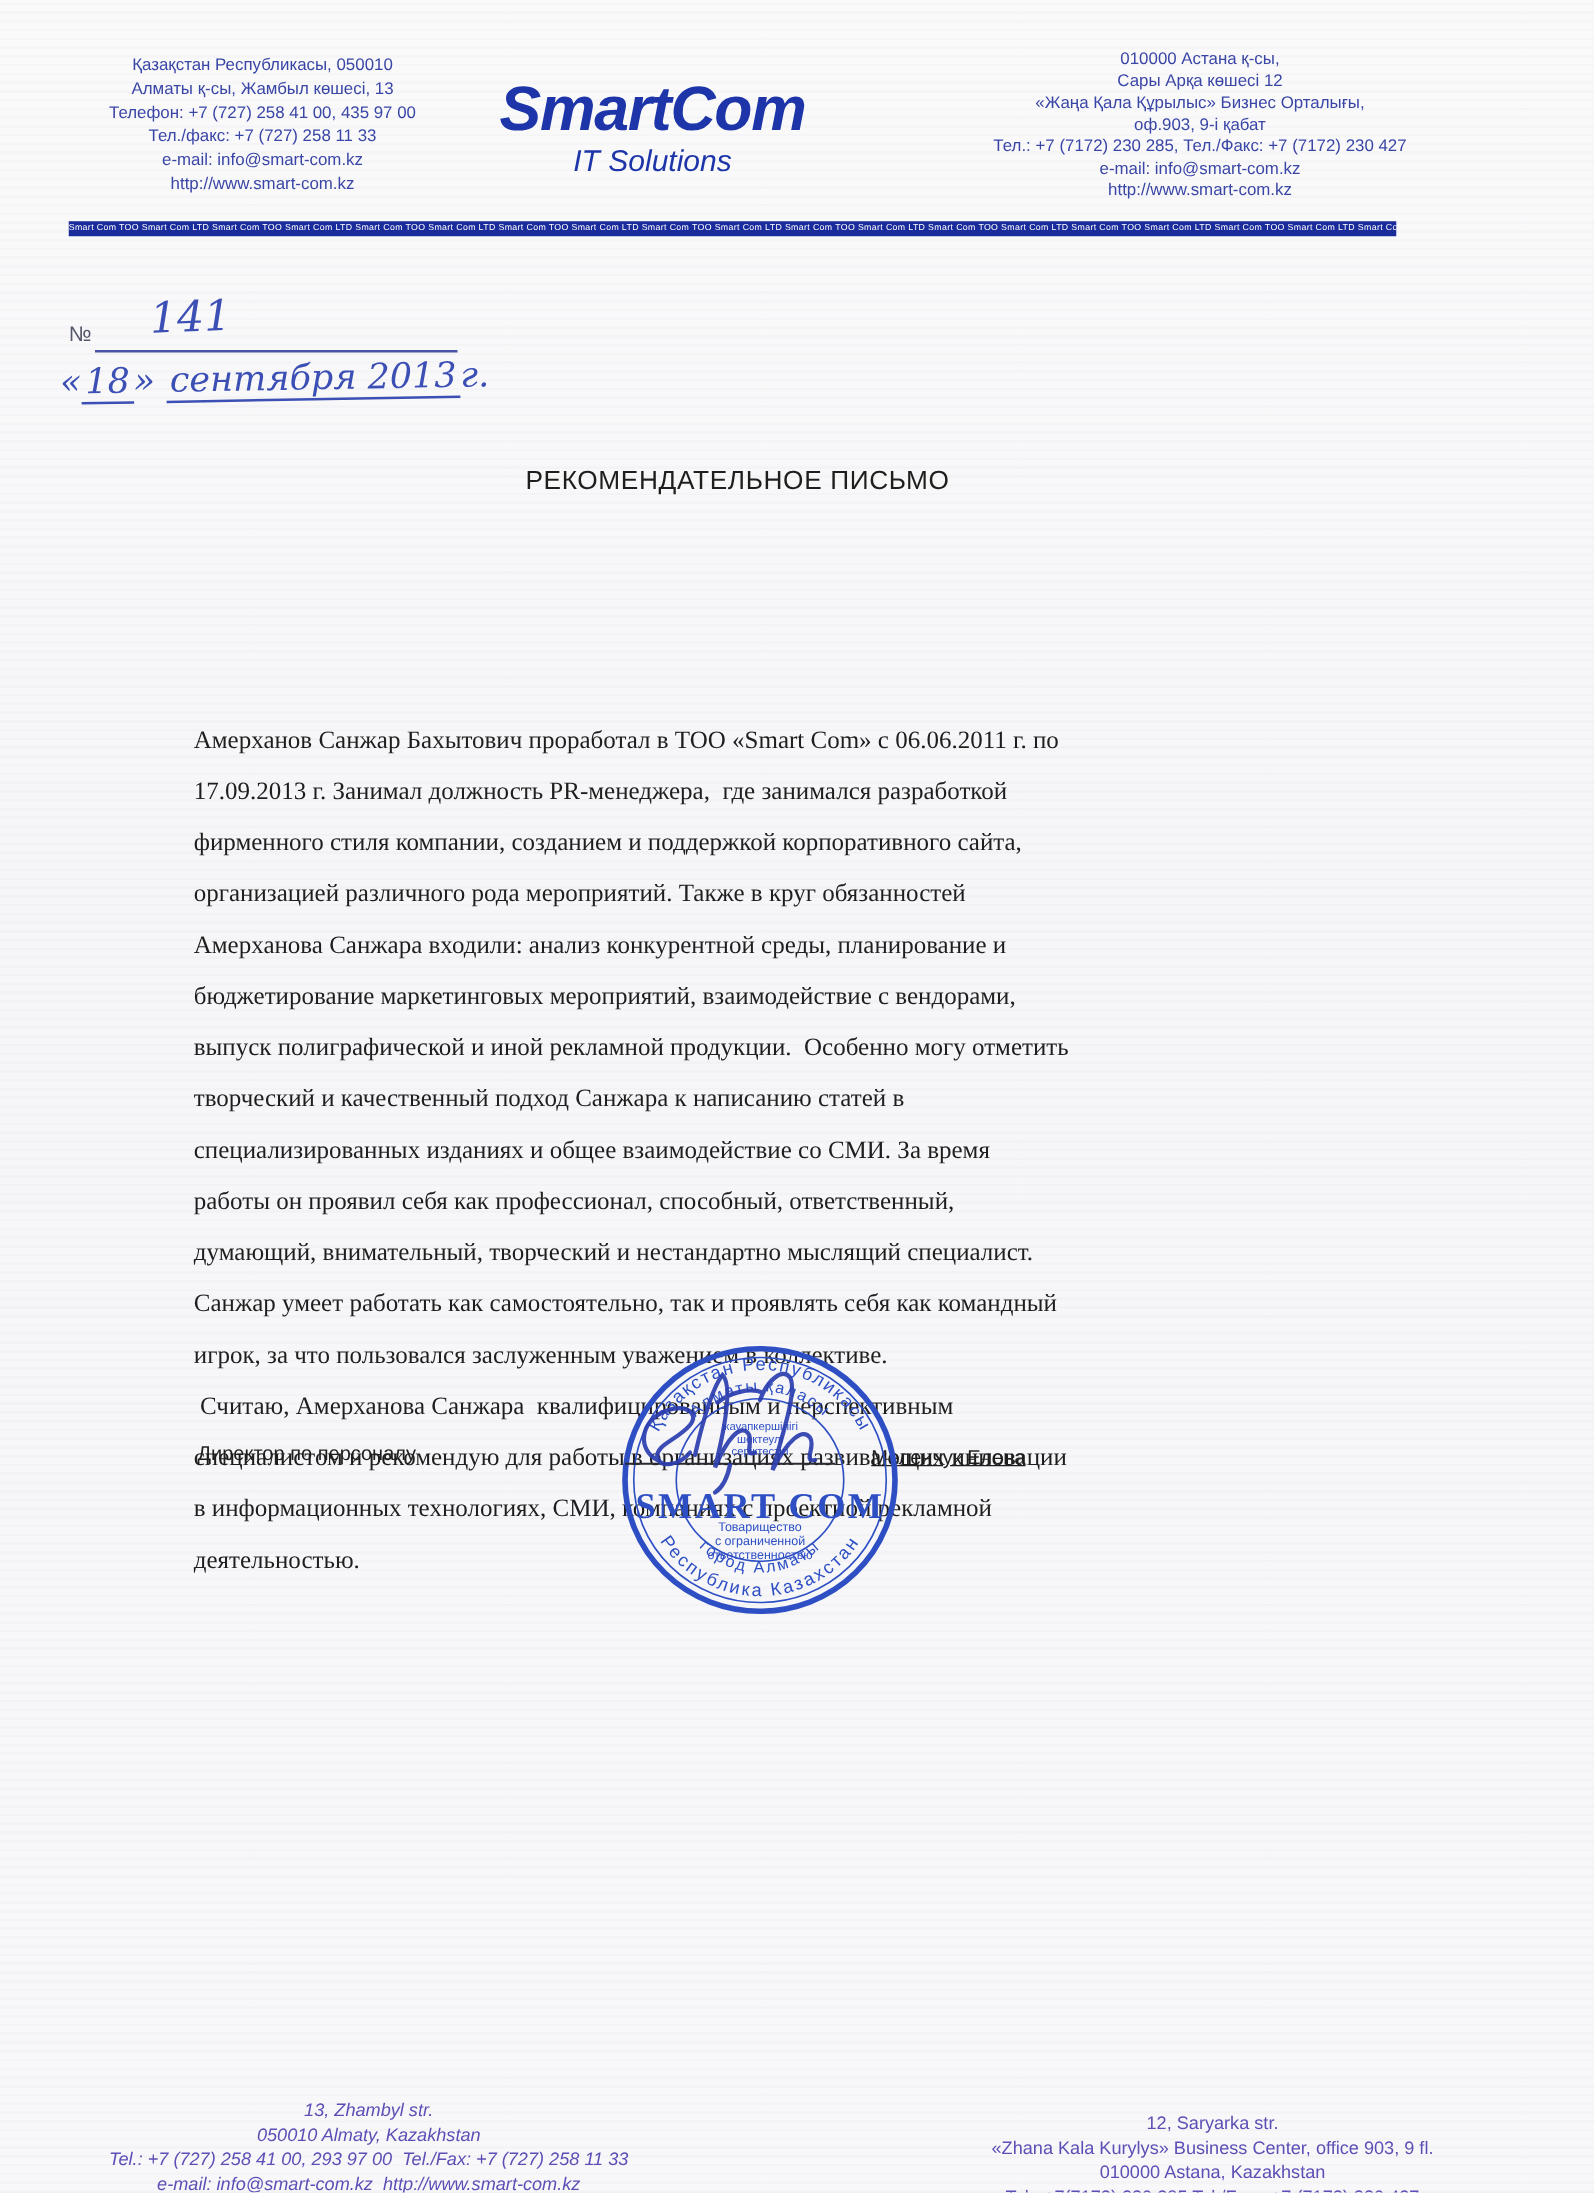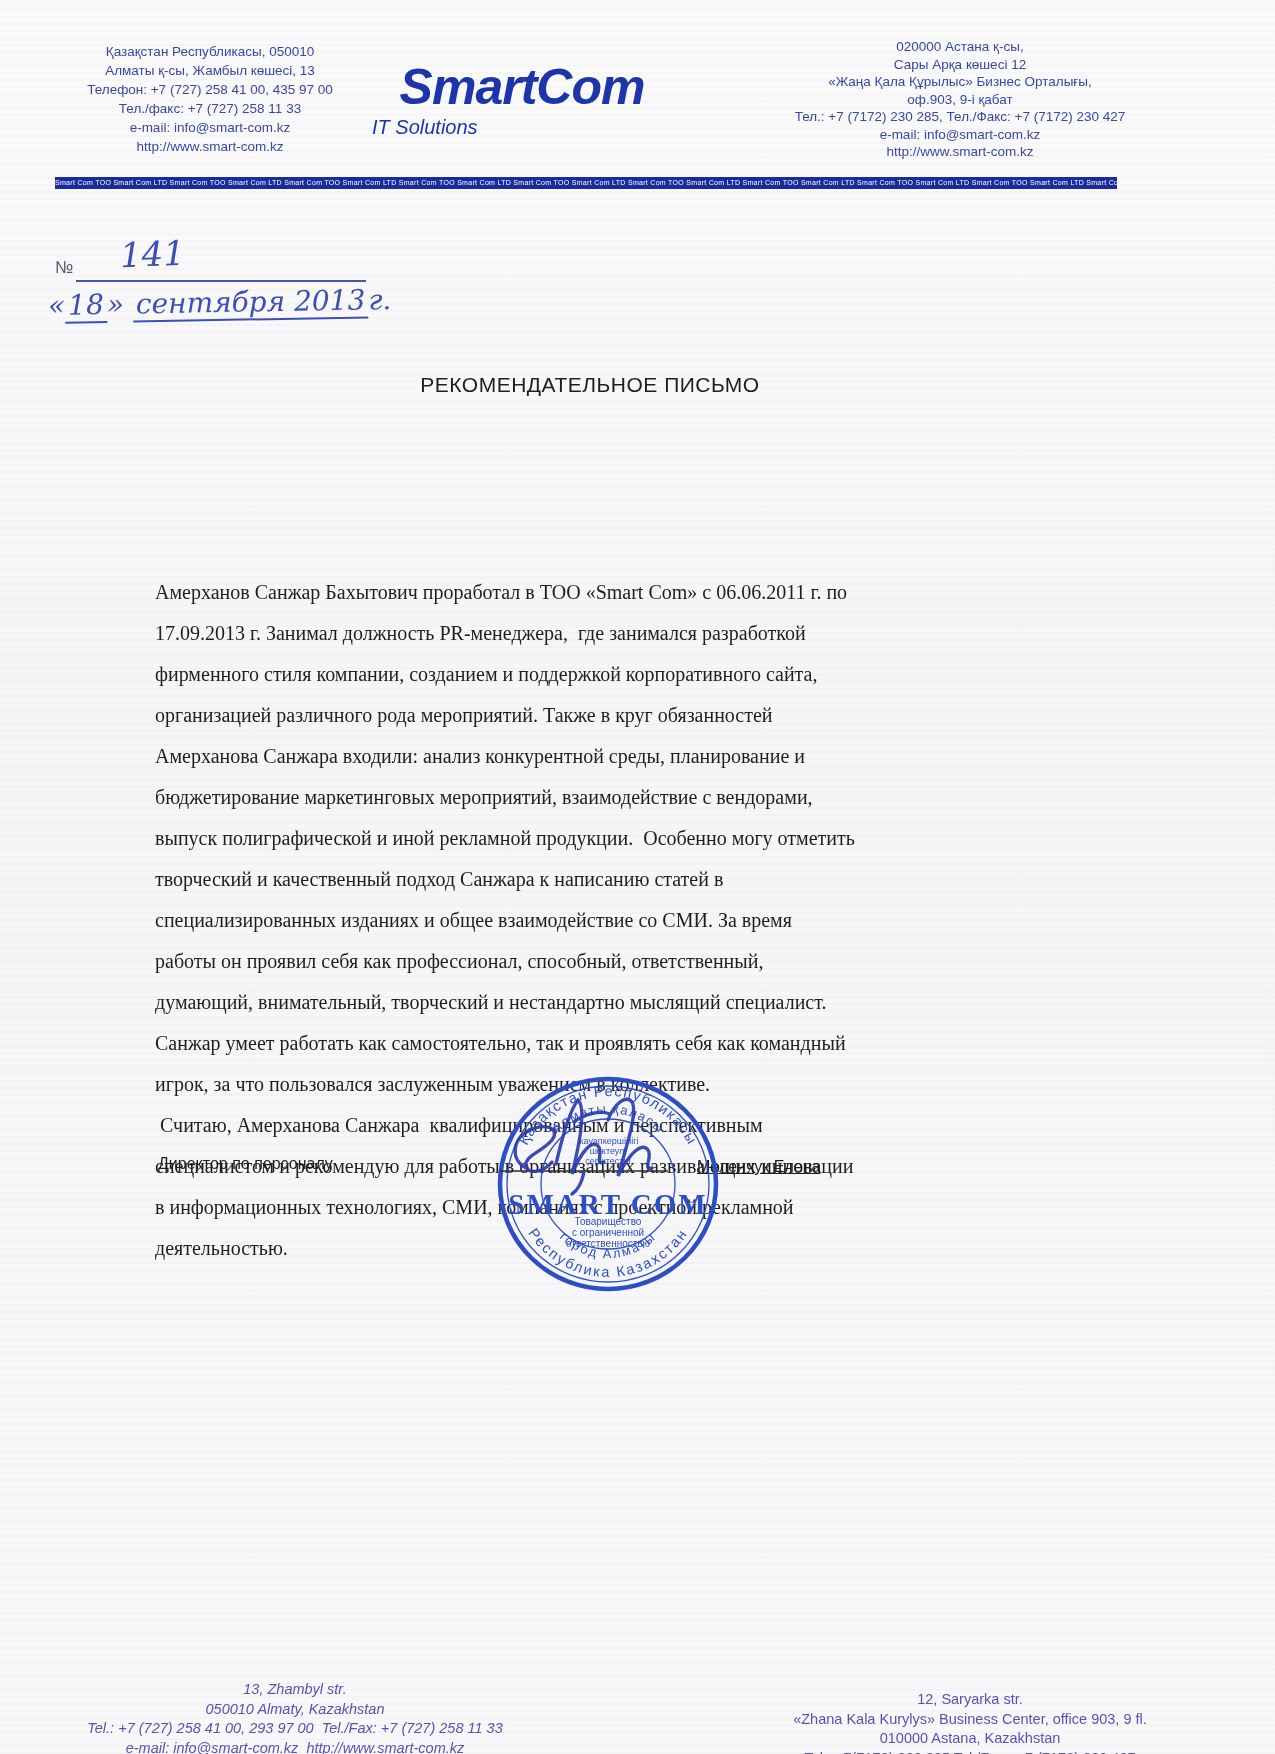--- a/index.html
+++ b/index.html
@@ -17,21 +17,21 @@
   .abs{position:absolute;}
   .addr{
     color:#3a46a6;text-align:center;white-space:pre;
     font-size:13.5px;line-height:19px;
   }
   .logo-word{
     color:#1d35a8;font-weight:bold;font-style:italic;
     font-size:50px;letter-spacing:-1px;text-align:center;width:100%;
   }
   .logo-tag{
-    color:#1d35a8;font-style:italic;font-size:20px;text-align:left;width:100%;
+    color:#1d35a8;font-style:italic;font-size:24px;text-align:center;width:100%;
   }
   .stripe{
     background:#1a2c9c;color:#ffffff;overflow:hidden;white-space:nowrap;
     font-size:7px;line-height:12px;letter-spacing:.3px;
   }
   .hand{
     font-family:"DejaVu Serif",serif;font-style:italic;color:#3c4fb4;
   }
   .ref-label{font-size:17px;color:#55586a;}
   .ref-line{border-bottom:2px solid #4a55a8;}
@@ -59,21 +59,21 @@
 Телефон: +7 (727) 258 41 00, 435 97 00
 Тел./факс: +7 (727) 258 11 33
 e-mail: info@smart-com.kz
 http://www.smart-com.kz</div>
 
   <div class="abs" style="left:372px;top:58px;width:300px;">
     <div class="logo-word">SmartCom</div>
     <div class="logo-tag">IT Solutions</div>
   </div>
 
-  <div class="abs addr" style="left:740px;top:38px;width:440px;line-height:17.5px;">020000 Астана қ-сы,
+  <div class="abs addr" style="left:740px;top:38px;width:440px;line-height:17.5px;">010000 Астана қ-сы,
 Сары Арқа көшесі 12
 «Жаңа Қала Құрылыс» Бизнес Орталығы,
 оф.903, 9-і қабат
 Тел.: +7 (7172) 230 285, Тел./Факс: +7 (7172) 230 427
 e-mail: info@smart-com.kz
 http://www.smart-com.kz</div>
 
   <div class="abs stripe" style="left:55px;top:177px;width:1062px;height:12px;">Smart Com TOO Smart Com LTD Smart Com TOO Smart Com LTD Smart Com TOO Smart Com LTD Smart Com TOO Smart Com LTD Smart Com TOO Smart Com LTD Smart Com TOO Smart Com LTD Smart Com TOO Smart Com LTD Smart Com TOO Smart Com LTD Smart Com TOO Smart Com LTD Smart Com TOO Smart Com LTD Smart Com TOO Smart Com LTD Smart Com TOO Smart Com LTD Smart Com TOO Smart Com LTD Smart Com TOO Smart Com LTD Smart Com TOO Smart Com LTD Smart Com TOO Smart Com LTD Smart Com TOO Smart Com LTD Smart Com TOO Smart Com LTD </div>
 
   <span class="abs ref-label" style="left:55px;top:258px;">№</span>

